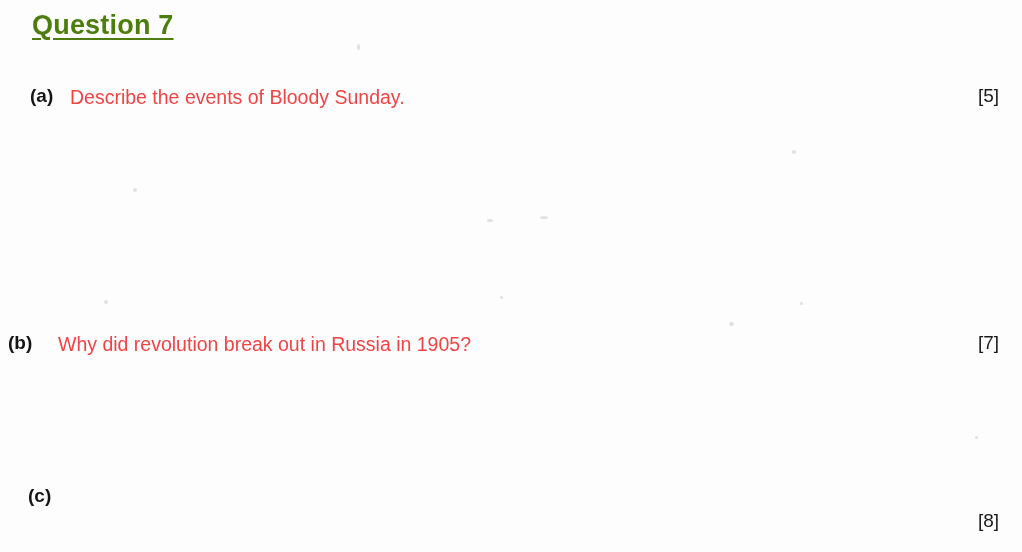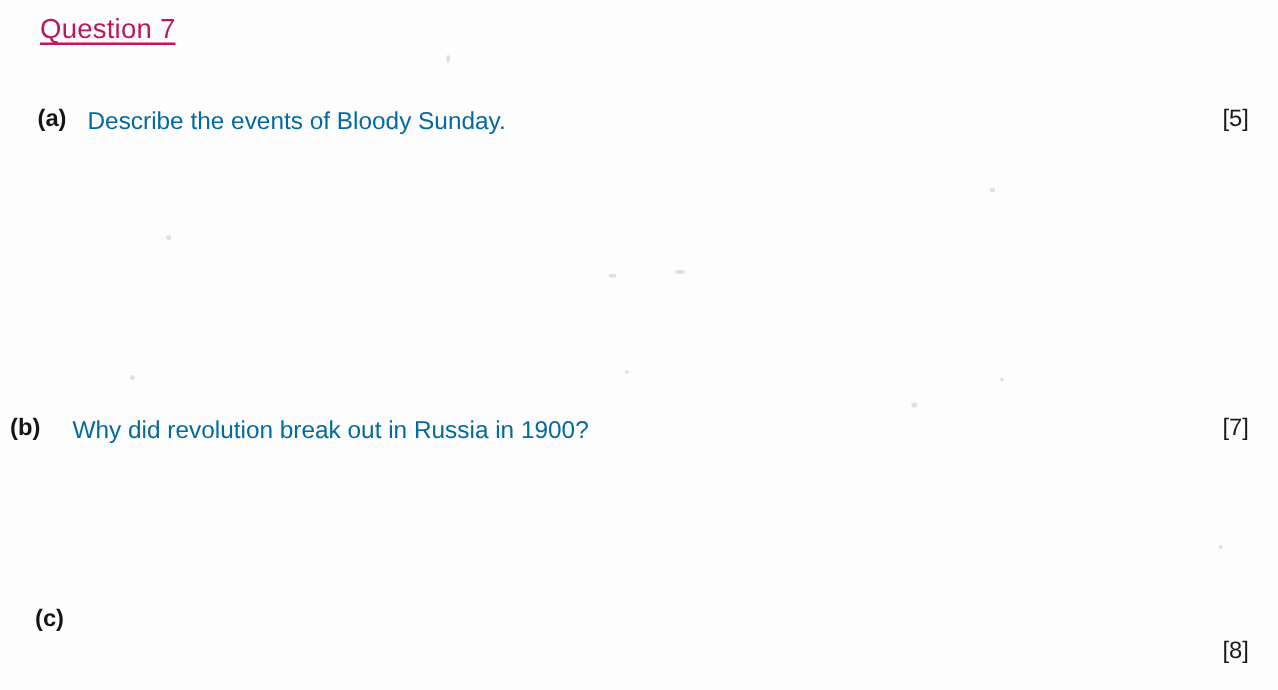--- a/index.html
+++ b/index.html
@@ -27,41 +27,41 @@
     position: absolute;
     background: #c9c9c9;
     border-radius: 50%;
     opacity: .55;
   }
 
   .question-title {
     position: absolute;
     left: 32px;
     top: 10px;
-    font-size: 22px;
-    font-weight: normal;
+    font-size: 27px;
+    font-weight: bold;
     letter-spacing: .2px;
-    color: #be185d;
+    color: #4d7c0f;
     text-decoration: underline;
     text-underline-offset: 4px;
     white-space: nowrap;
   }
 
   .part-label {
     position: absolute;
     font-size: 19px;
     font-weight: bold;
     color: #151515;
     white-space: nowrap;
   }
 
   .part-text {
     position: absolute;
     font-size: 19.5px;
-    color: #0369a1;
+    color: #ef4444;
     line-height: 26px;
     white-space: pre-wrap;
   }
 
   .marks {
     position: absolute;
     font-size: 19px;
     color: #1a1a1a;
     white-space: nowrap;
   }
@@ -97,19 +97,19 @@
   <div class="speck" style="left:729px; top:322px; width:5px; height:4px;"></div>
   <div class="speck" style="left:975px; top:436px; width:3px; height:3px;"></div>
 
   <div class="question-title">Question 7</div>
 
   <div class="part-label" id="part-a-label">(a)</div>
   <div class="part-text" id="part-a-text">Describe the events of Bloody Sunday.</div>
   <div class="marks" id="part-a-marks">[5]</div>
 
   <div class="part-label" id="part-b-label">(b)</div>
-  <div class="part-text" id="part-b-text">Why did revolution break out in Russia in 1900?</div>
+  <div class="part-text" id="part-b-text">Why did revolution break out in Russia in 1905?</div>
   <div class="marks" id="part-b-marks">[7]</div>
 
   <div class="part-label" id="part-c-label">(c)</div>
   <div class="marks" id="part-c-marks">[8]</div>
 
 </div>
 
 </body></html>

